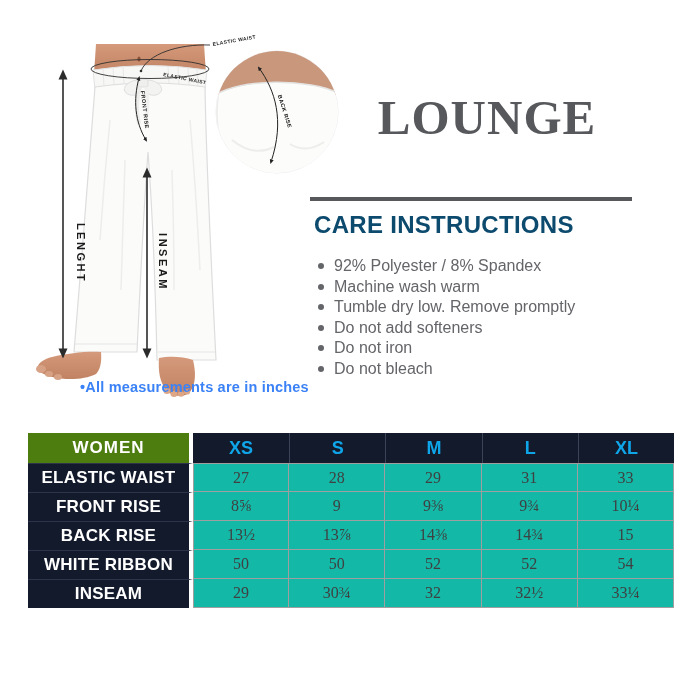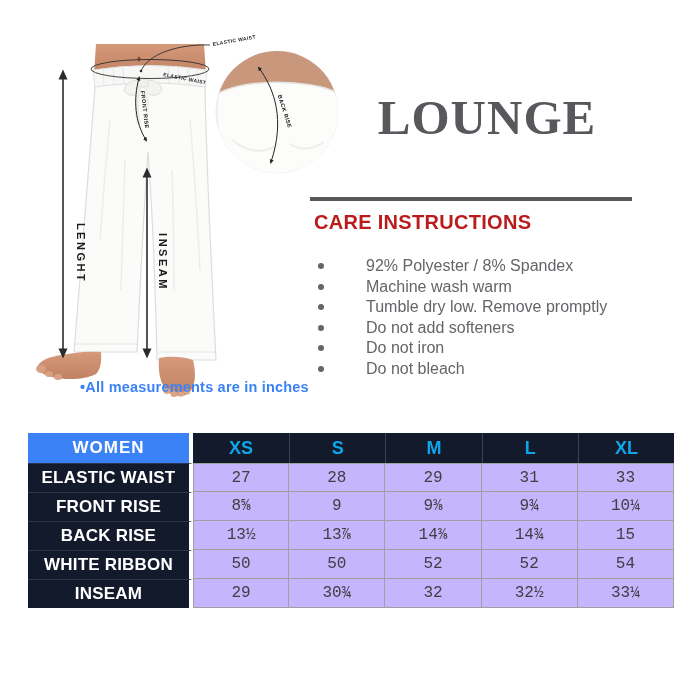--- a/index.html
+++ b/index.html
@@ -15,51 +15,51 @@
   }
   
   .title {
     position:absolute; left:322px; top:92px; width:330px;
     text-align:center; font-weight:bold; font-size:49px; line-height:51px;
     color:#57585b; letter-spacing:1px;font-family:Liberation Serif, serif;
   }
   .divider { position:absolute; left:310px; top:197px; width:322px; height:4px; background:#57585b; }
   .care-heading {
     position:absolute; left:314px; top:211px;
-    font-size:20px; font-weight:bold; color:#b91c1c; letter-spacing:0.3px;
+    font-size:24px; font-weight:bold; color:#0c4a6e; letter-spacing:0.3px;
   }
   .care-list {
     position:absolute; left:318px; top:256px; margin:0; padding:0; list-style:none;
   }
-  .care-list li { display:flex; align-items:center; height:20.5px;gap:32px; }
+  .care-list li { display:flex; align-items:center; height:20.5px; }
   .dot { width:6px; height:6px; border-radius:50%; background:#646569; margin-right:10px; flex:0 0 auto; }
   .care-text { font-size:16px; color:#646569; white-space:nowrap; }
   
   .size-table {
     position:absolute; left:28px; top:433px; width:646px;
     border-collapse:separate; border-spacing:0; table-layout:fixed;
   }
   .size-table th, .size-table td {
     height:29px; box-sizing:border-box; text-align:center; vertical-align:middle; padding:0;
     overflow:hidden; white-space:nowrap;
   }
   .size-table thead th { height:30px; }
   .women {
-    background:#3b82f6; color:#ffffff; font-weight:bold; font-size:17px;
+    background:#4d7c0f; color:#ffffff; font-weight:bold; font-size:17px;
     letter-spacing:1px; border-right:4px solid #ffffff;
   }
   .size { background:#131a2c; color:#0ea5e9; font-weight:bold; font-size:18px; }
   .size + .size { border-left:1px solid #3c4257; }
   .rowlabel {
     background:#131a2c; color:#ffffff; font-weight:bold; font-size:17px;
     border-right:4px solid #ffffff; border-top:1px solid #2c334a; letter-spacing:0.2px;
   }
   .val {
-    background:#c4b5fd; color:#3f4042; font-size:16px;
-    font-family:Liberation Mono, monospace;
+    background:#14b8a6; color:#3f4042; font-size:16px;
+    font-family:Liberation Serif, serif;
     border-right:1px solid #9f9f9f; border-bottom:1px solid #9f9f9f;
   }
   .size-table tbody tr td.val:nth-child(2) { border-left:1px solid #9f9f9f; }
   .size-table tbody tr:first-child .val { border-top:1px solid #9f9f9f; }
 </style>
 </head>
 <body>
 
 <div id="canvas">
 

